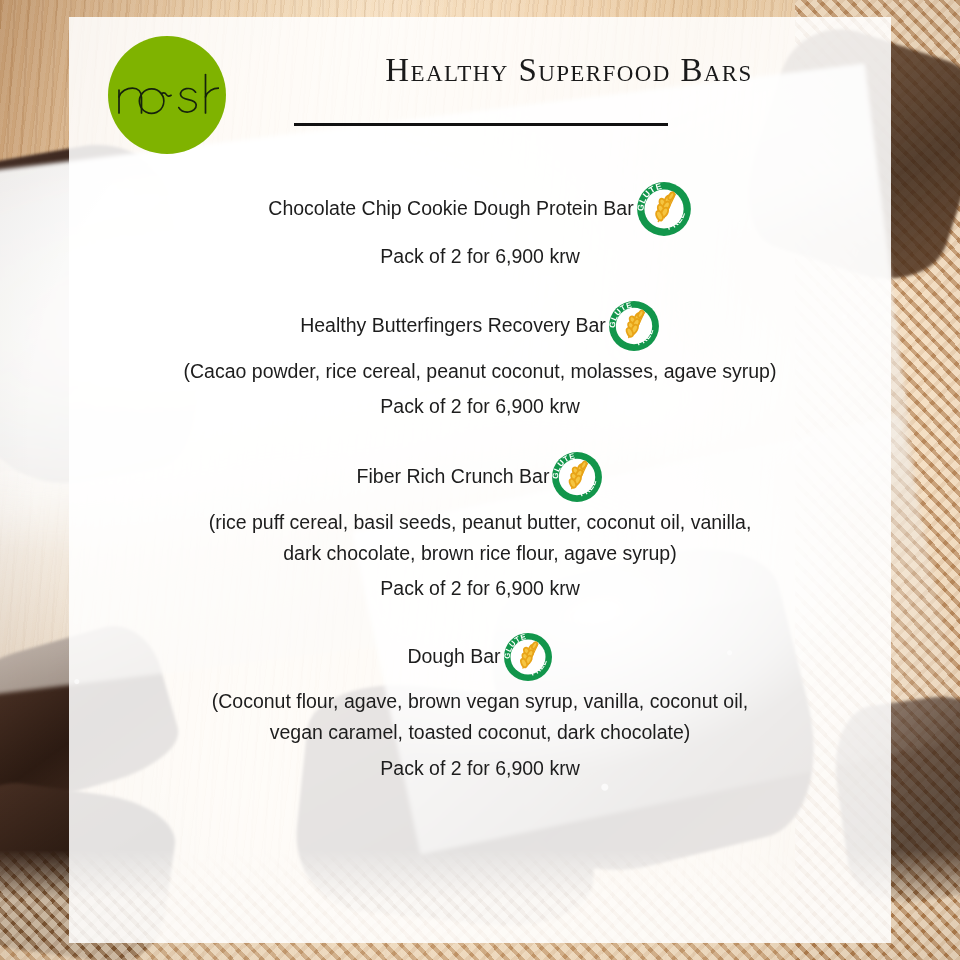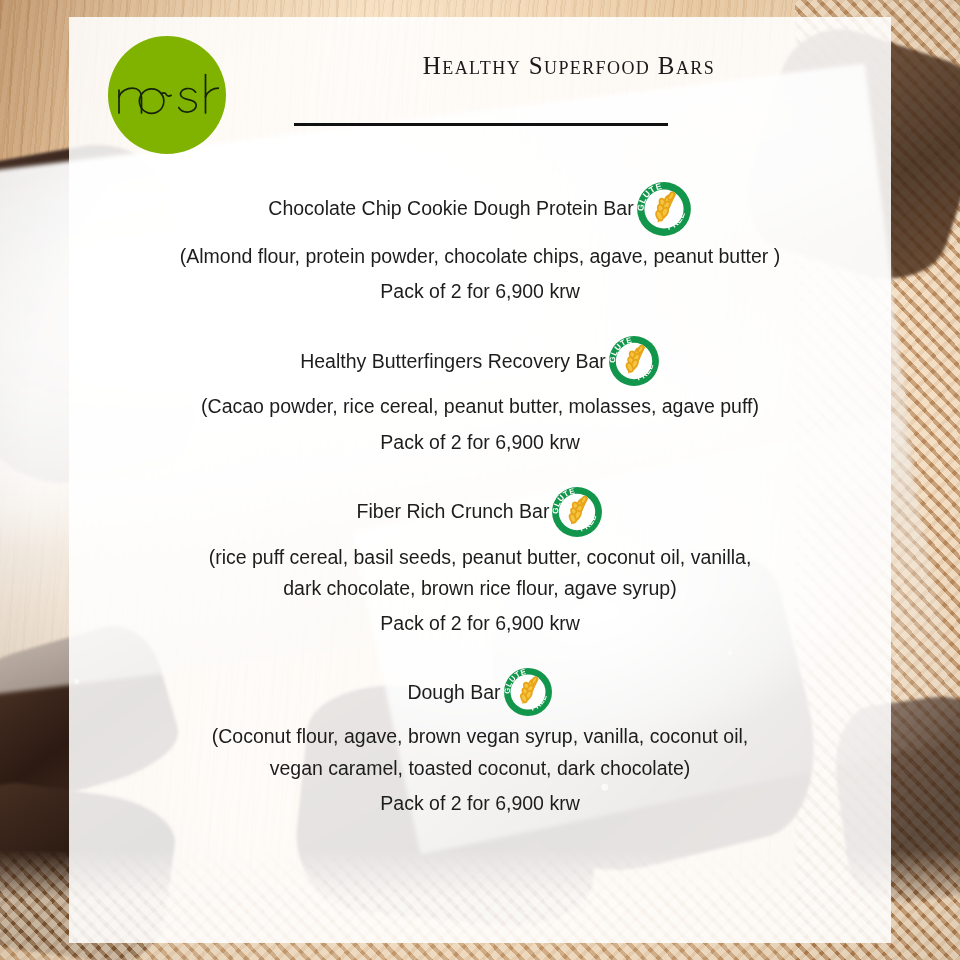--- a/index.html
+++ b/index.html
@@ -139,21 +139,21 @@
     background:#7FB300;
     display:flex; align-items:center; justify-content:center;
   }
   .logo svg { display:block; }
 
   .title {
     position:absolute; left:200px; top:35px;
     width:600px;
     text-align:center;
     font-family:"Liberation Serif", serif;
-    font-size:25px;
+    font-size:33px;
     font-variant:small-caps;
     letter-spacing:1.4px;
     color:#1a1a1a;
     white-space:nowrap;
   }
 
   .rule {
     position:absolute; left:225px; top:106px;
     width:374px; height:3px;
     background:#111;
@@ -265,21 +265,20 @@
             <path id="arcTop1" d="M14 58 A38 38 0 0 1 52 14" fill="none"></path>
             <path id="arcBot1" d="M52 88 A38 38 0 0 0 88 50" fill="none"></path>
             <text font-family="'Liberation Sans',sans-serif" font-size="15.5" font-weight="bold" fill="#ffffff" letter-spacing="1">
               <textPath href="#arcTop1" startOffset="6%">GLUTEN</textPath>
             </text>
             <text font-family="'Liberation Sans',sans-serif" font-size="15.5" font-weight="bold" fill="#ffffff" letter-spacing="1">
               <textPath href="#arcBot1" startOffset="10%">FREE</textPath>
             </text>
           </svg>
         </div>
-        <div class="p-ing">(Almond flour, protein powder, chocolate chips, agave, peanut butter )</div>
         <div class="p-price">Pack of 2 for 6,900 krw</div>
       </div>
 
       <div class="product">
         <div class="p-nameline">
           <span class="p-name">Healthy Butterfingers Recovery Bar</span>
           <svg class="gf-badge gf-2" viewBox="0 0 100 100">
             <circle cx="50" cy="50" r="48" fill="#12964B"></circle>
             <circle cx="50" cy="50" r="35" fill="#ffffff"></circle>
             <g stroke="#E8A317" stroke-width="3.4" fill="#F5C542" stroke-linecap="round">
@@ -296,21 +295,21 @@
             <path id="arcTop2" d="M14 58 A38 38 0 0 1 52 14" fill="none"></path>
             <path id="arcBot2" d="M52 88 A38 38 0 0 0 88 50" fill="none"></path>
             <text font-family="'Liberation Sans',sans-serif" font-size="15.5" font-weight="bold" fill="#ffffff" letter-spacing="1">
               <textPath href="#arcTop2" startOffset="6%">GLUTEN</textPath>
             </text>
             <text font-family="'Liberation Sans',sans-serif" font-size="15.5" font-weight="bold" fill="#ffffff" letter-spacing="1">
               <textPath href="#arcBot2" startOffset="10%">FREE</textPath>
             </text>
           </svg>
         </div>
-        <div class="p-ing">(Cacao  powder, rice cereal, peanut butter, molasses, agave puff)</div>
+        <div class="p-ing">(Cacao  powder, rice cereal, peanut coconut, molasses, agave syrup)</div>
         <div class="p-price">Pack of 2 for 6,900 krw</div>
       </div>
 
       <div class="product">
         <div class="p-nameline">
           <span class="p-name">Fiber Rich Crunch Bar</span>
           <svg class="gf-badge gf-3" viewBox="0 0 100 100">
             <circle cx="50" cy="50" r="48" fill="#12964B"></circle>
             <circle cx="50" cy="50" r="35" fill="#ffffff"></circle>
             <g stroke="#E8A317" stroke-width="3.4" fill="#F5C542" stroke-linecap="round">

